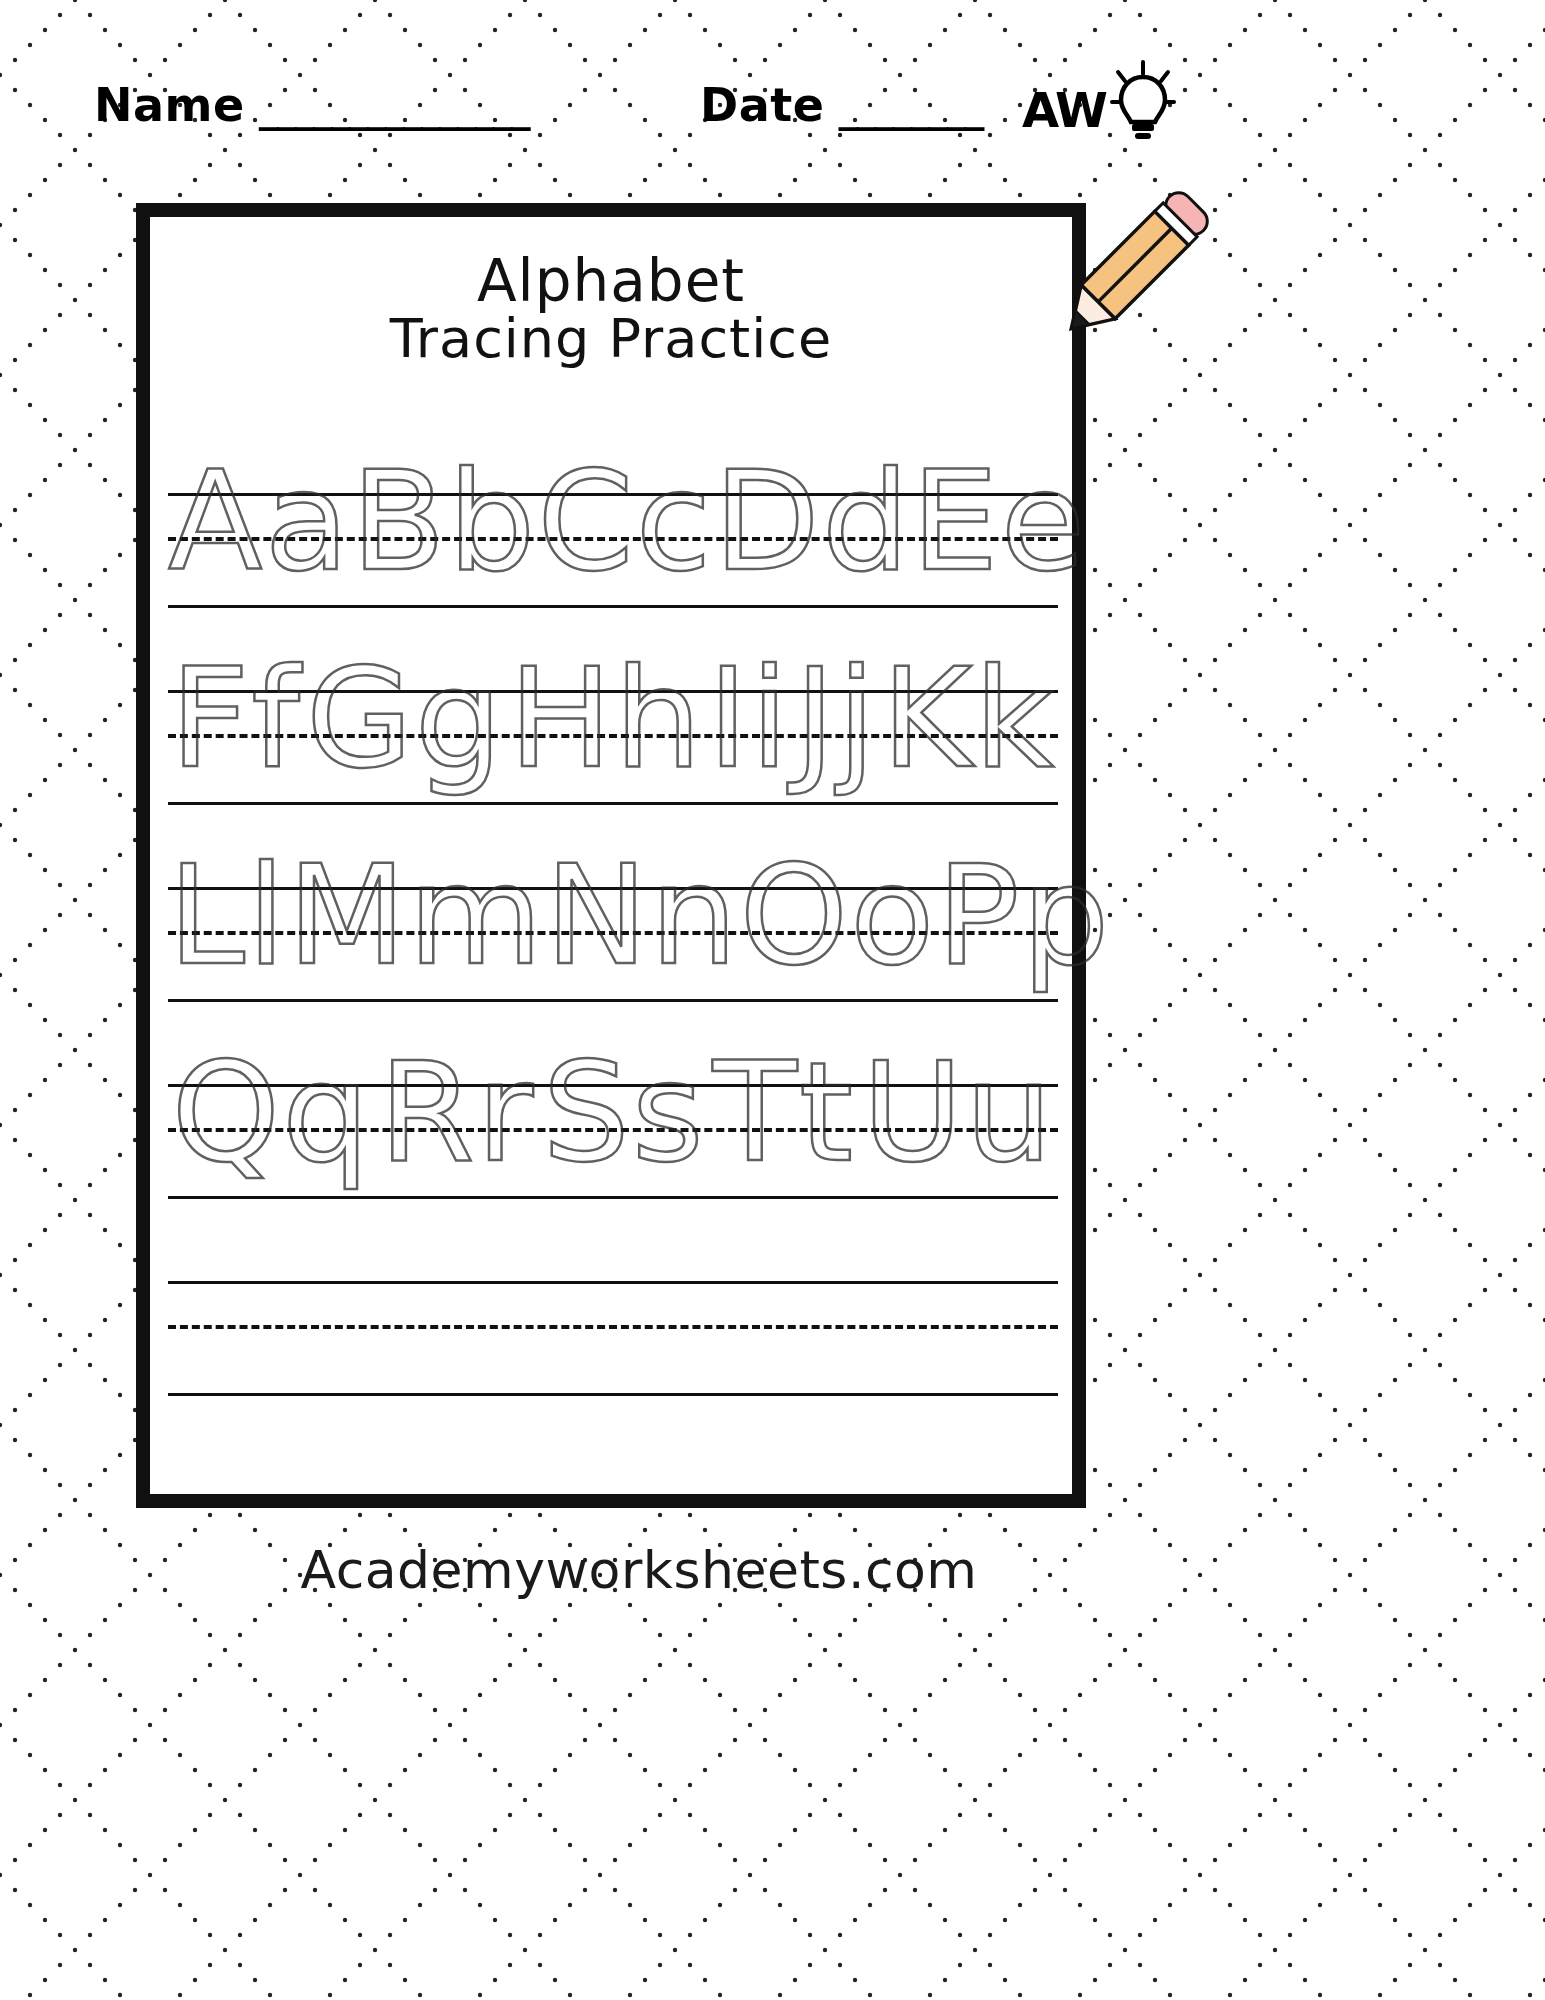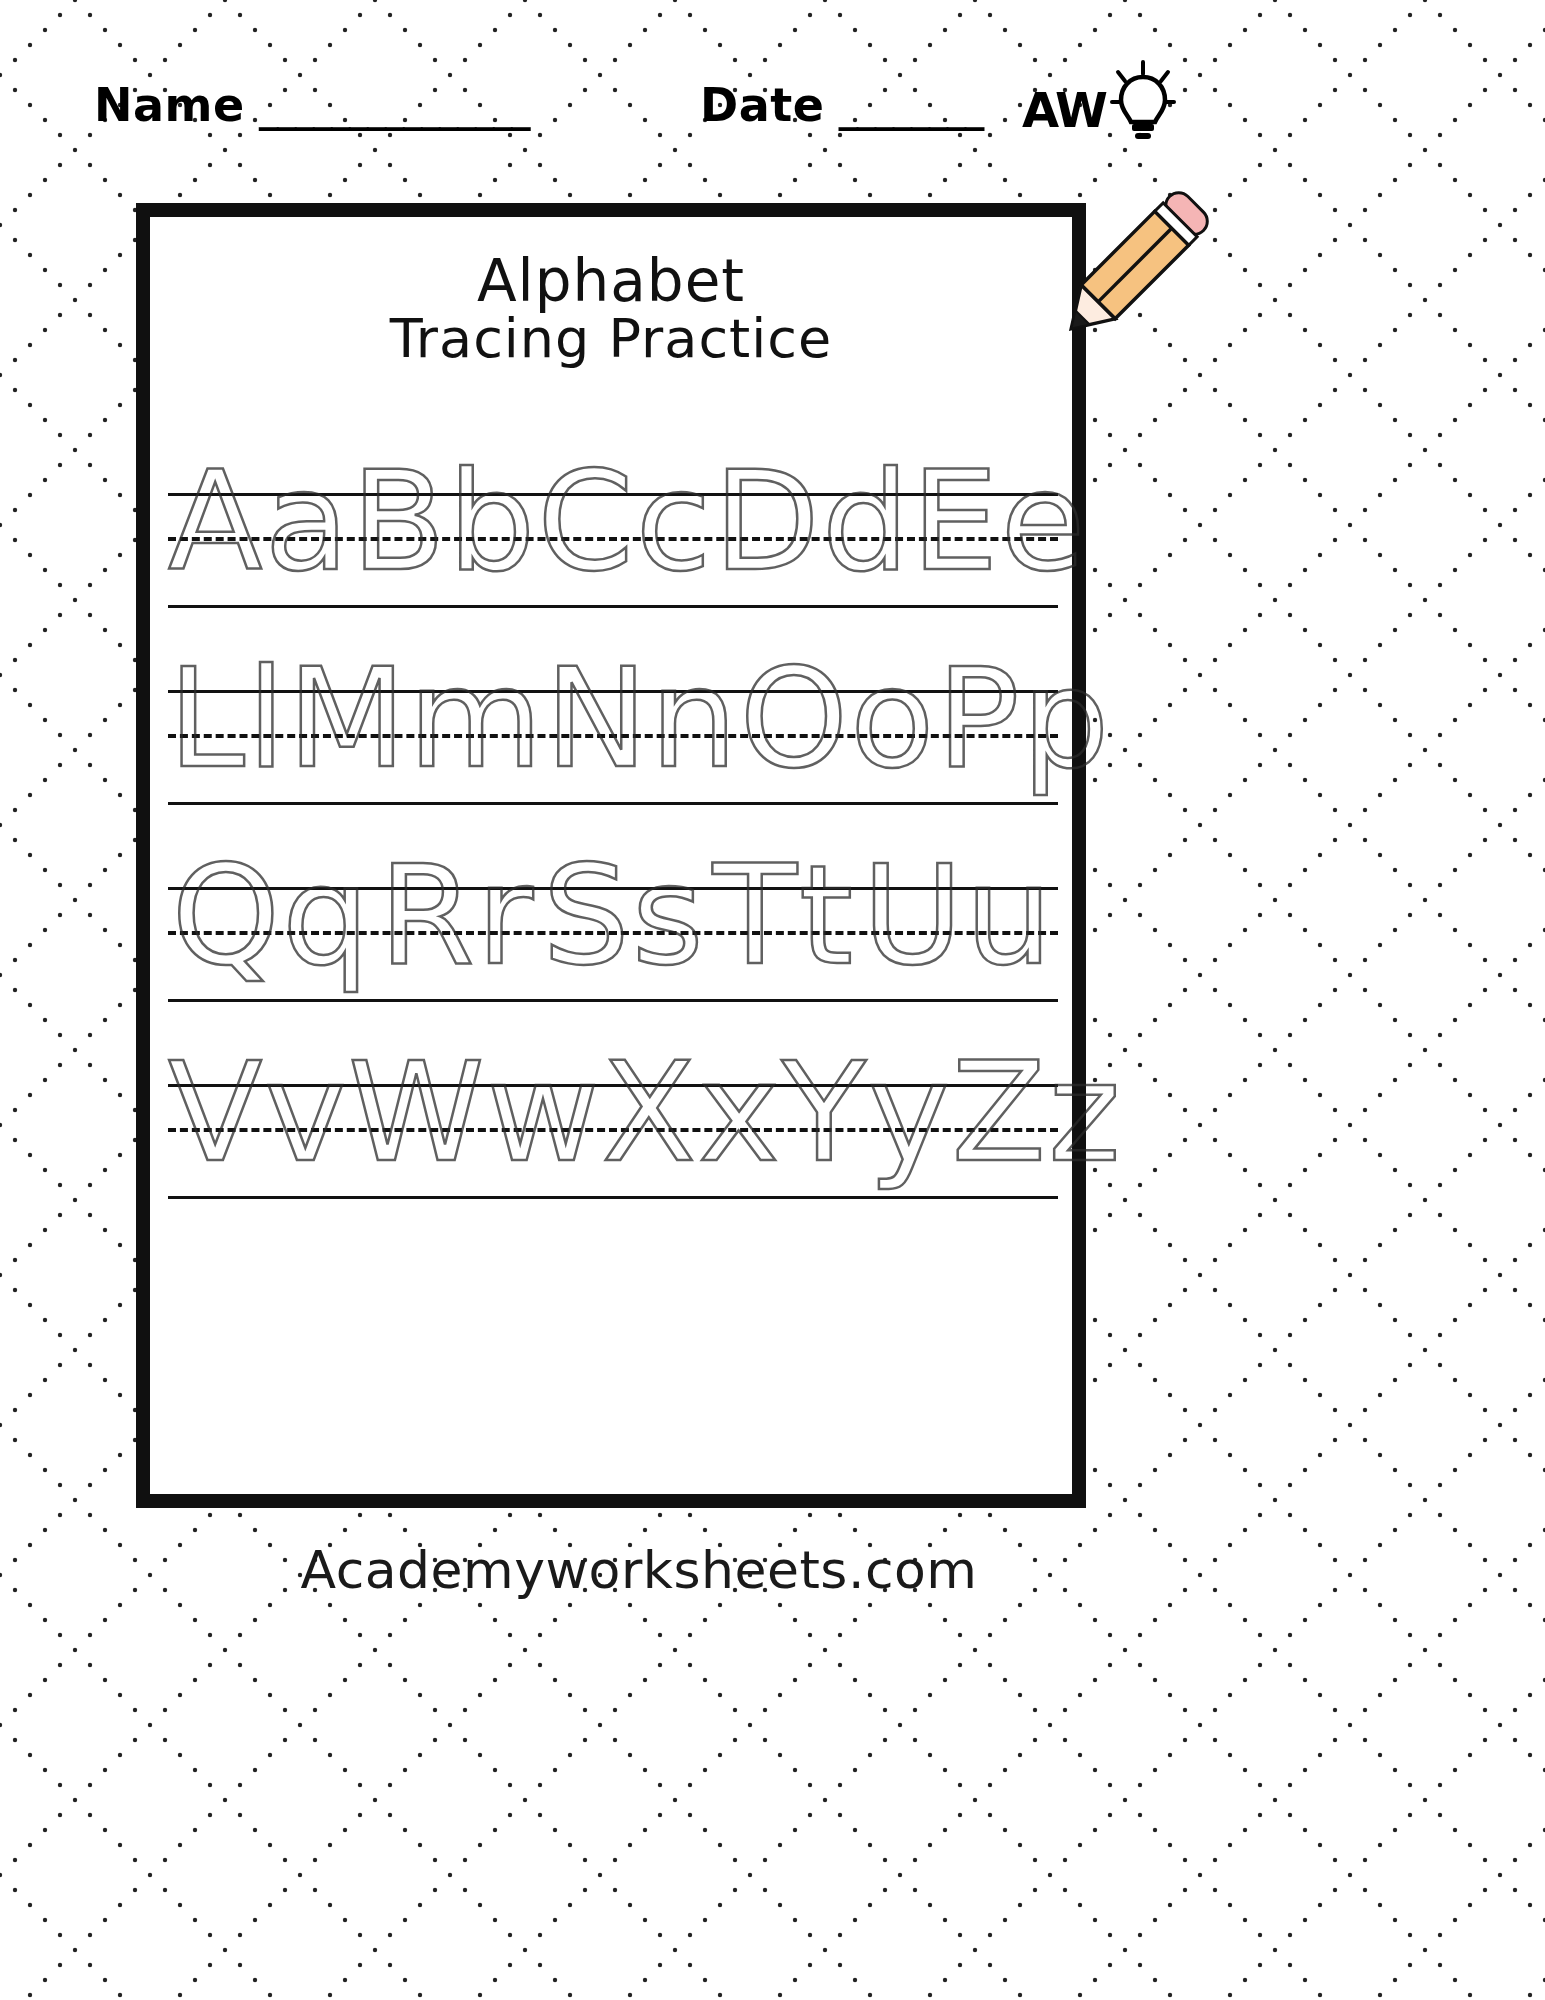--- a/index.html
+++ b/index.html
@@ -264,20 +264,33 @@
       <div class="rule rule-bottom"></div>
       <div class="letters">
         <span class="pair">Aa</span>
         <span class="pair">Bb</span>
         <span class="pair">Cc</span>
         <span class="pair">Dd</span>
         <span class="pair">Ee</span>
       </div>
     </div>
 
+    <div class="trace-row">
+      <div class="rule rule-top"></div>
+      <div class="rule rule-mid"></div>
+      <div class="rule rule-bottom"></div>
+      <div class="letters">
+        <span class="pair">Ff</span>
+        <span class="pair">Gg</span>
+        <span class="pair">Hh</span>
+        <span class="pair">Ii</span>
+        <span class="pair">Jj</span>
+        <span class="pair">Kk</span>
+      </div>
+    </div>
 
     <div class="trace-row">
       <div class="rule rule-top"></div>
       <div class="rule rule-mid"></div>
       <div class="rule rule-bottom"></div>
       <div class="letters">
         <span class="pair">Ll</span>
         <span class="pair">Mm</span>
         <span class="pair">Nn</span>
         <span class="pair">Oo</span>
@@ -295,27 +308,20 @@
         <span class="pair">Ss</span>
         <span class="pair">Tt</span>
         <span class="pair">Uu</span>
       </div>
     </div>
 
     <div class="trace-row">
       <div class="rule rule-top"></div>
       <div class="rule rule-mid"></div>
       <div class="rule rule-bottom"></div>
-      <div class="letters">
-        <span class="pair">Vv</span>
-        <span class="pair">Ww</span>
-        <span class="pair">Xx</span>
-        <span class="pair">Yy</span>
-        <span class="pair">Zz</span>
-      </div>
     </div>
 
   </div>
 </div>
 
 <svg id="pencil" width="180" height="185" viewBox="0 0 180 185" aria-hidden="true">
   <g transform="rotate(45 90 92)">
 
     <rect x="66" y="-8" width="48" height="26" rx="13" fill="#f5b5b5" stroke="#111" stroke-width="3"></rect>
 

